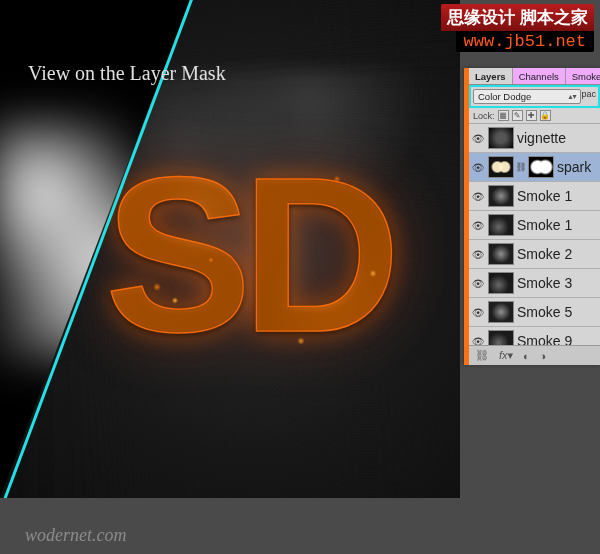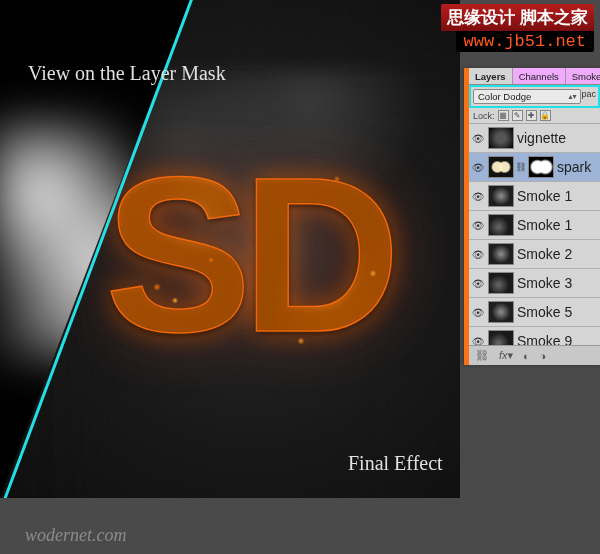--- a/index.html
+++ b/index.html
@@ -263,21 +263,20 @@
     <div class="sd-wrap">
       <div class="sd">SD</div>
       <div class="embers"></div>
     </div>
   </div>
   <div class="mask-view">
     <div class="mask-blob"></div>
   </div>
   <div class="diag-line"></div>
   <div class="label label-mask">View on the Layer Mask</div>
-  <div class="label label-final">Final Effect</div>
 </div>
 
 <div class="panel">
   <div class="panel-tabs">
     <div class="ptab active">Layers</div>
     <div class="ptab">Channels</div>
     <div class="ptab">Smoke</div>
   </div>
 
   <div class="blendrow">

